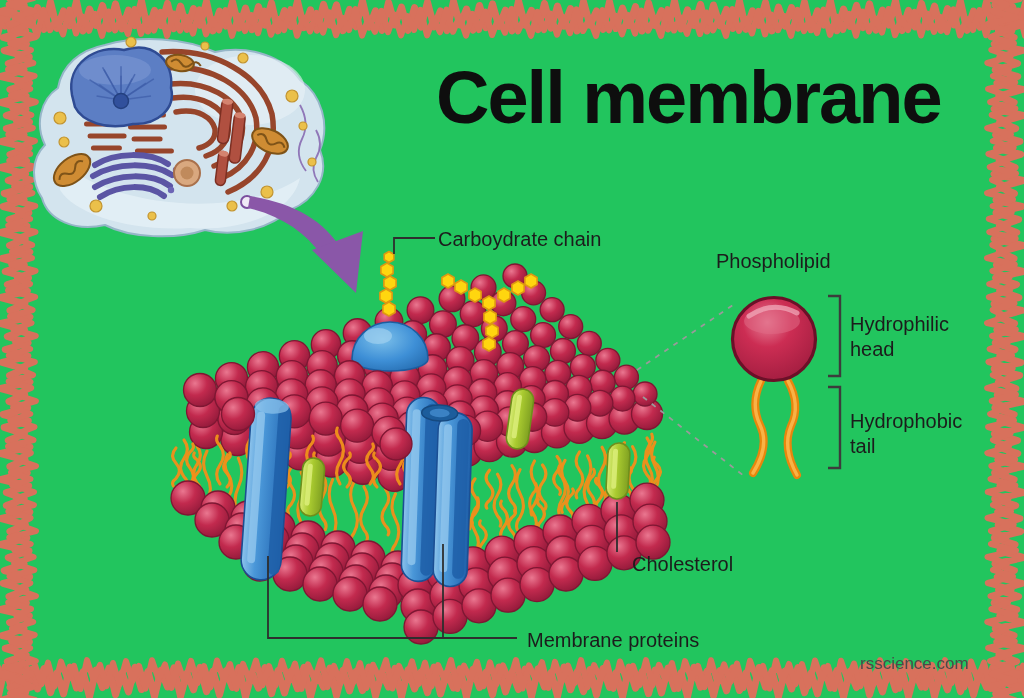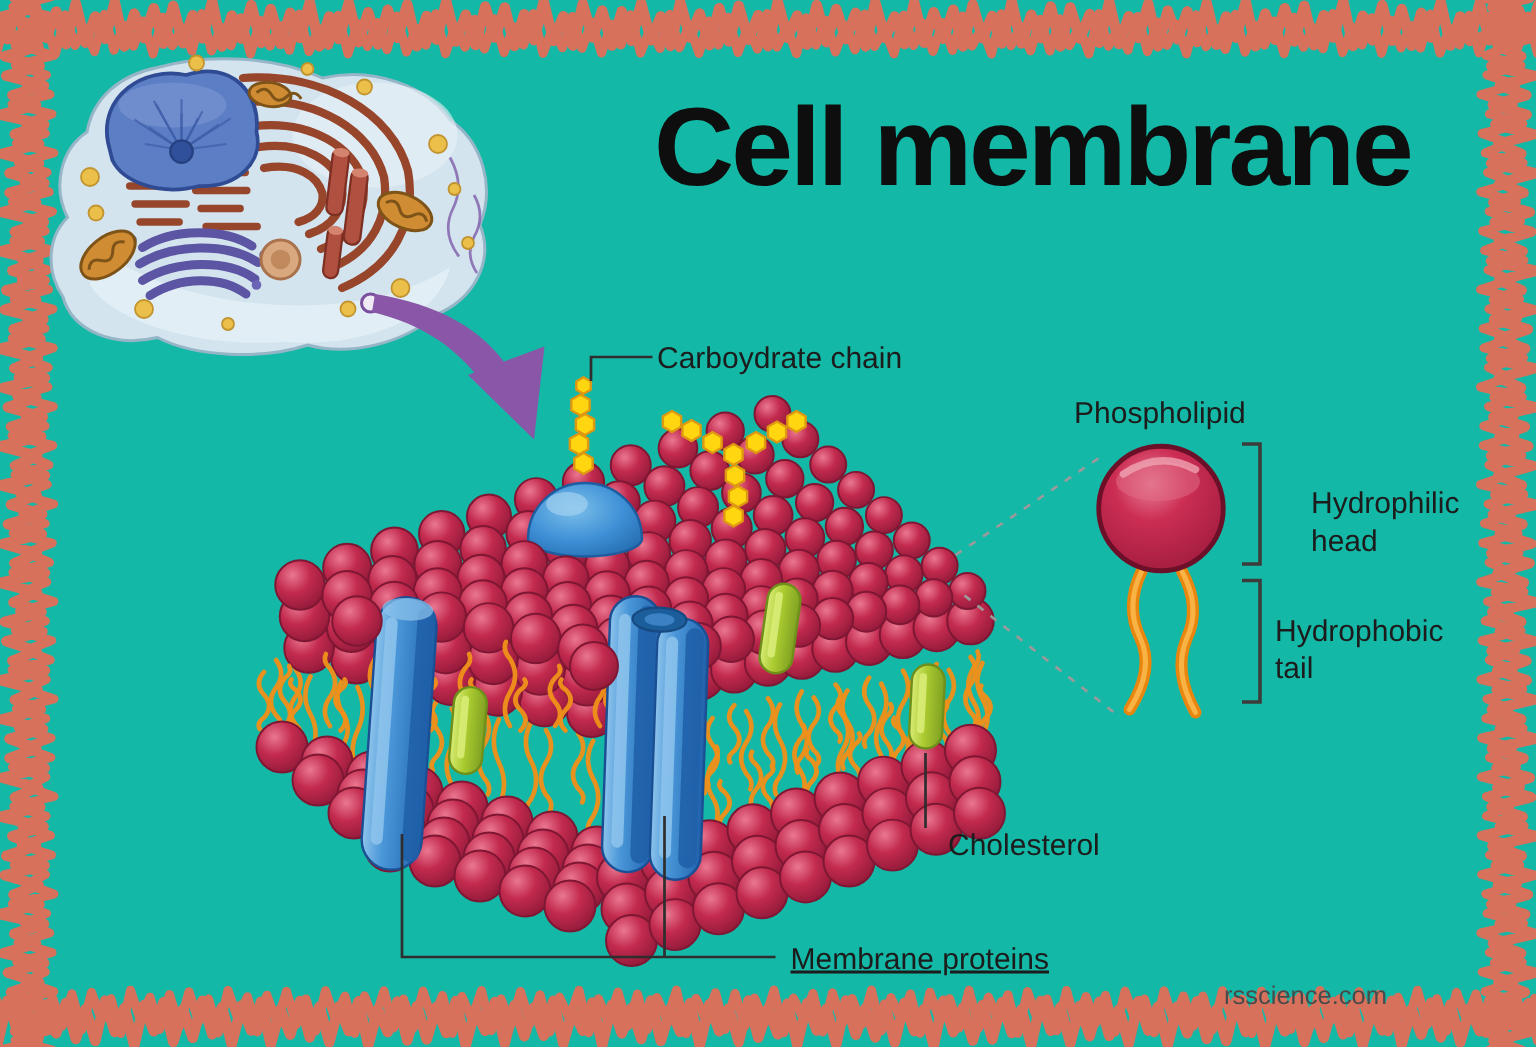--- a/index.html
+++ b/index.html
@@ -1,29 +1,29 @@
 <!DOCTYPE html>
 <html><head>
 <meta charset="utf-8">
 <style>
   html,body{margin:0;padding:0;background:#fff;}
-  .canvas{position:relative;width:1024px;height:698px;background:#14b8a6;overflow:hidden;
+  .canvas{position:relative;width:1024px;height:698px;background:#22c55e;overflow:hidden;
           font-family:"Liberation Sans","DejaVu Sans",sans-serif;}
   #art{position:absolute;left:0;top:0;}
   .title{position:absolute;left:436px;top:60px;margin:0;font-size:74px;line-height:76px;
          font-weight:bold;letter-spacing:-2px;color:#0e0e0e;white-space:nowrap;}
   .lbl{position:absolute;font-size:20px;line-height:25px;color:#1c1c1c;white-space:nowrap;}
   .wrap{white-space:normal;}
   #lbl-carb{left:438px;top:227px;}
-  #lbl-phos{left:716px;top:264px;}
-  #lbl-hphil{left:850px;top:324px;width:118px;margin-left:24px;}
+  #lbl-phos{left:716px;top:249px;}
+  #lbl-hphil{left:850px;top:312px;width:118px;}
   #lbl-hphob{left:850px;top:409px;width:128px;}
   #lbl-chol{left:585px;top:552px;margin-left:47px;}
-  #lbl-memb{left:527px;top:628px;text-decoration:underline;}
-  #lbl-attrib{left:816px;top:651px;font-size:17px;color:#4a4a4a;}
+  #lbl-memb{left:527px;top:628px;}
+  #lbl-attrib{left:860px;top:651px;font-size:17px;color:#4a4a4a;}
 </style>
 </head>
 <body>
 
 <div class="canvas">
   <svg id="art" width="1024" height="698" viewBox="0 0 1024 698">
     <defs id="defs">
         <radialGradient id="gs" cx="0.35" cy="0.3" r="0.8">
           <stop offset="0" stop-color="#ea7790"></stop>
           <stop offset="0.45" stop-color="#c22a4e"></stop>

